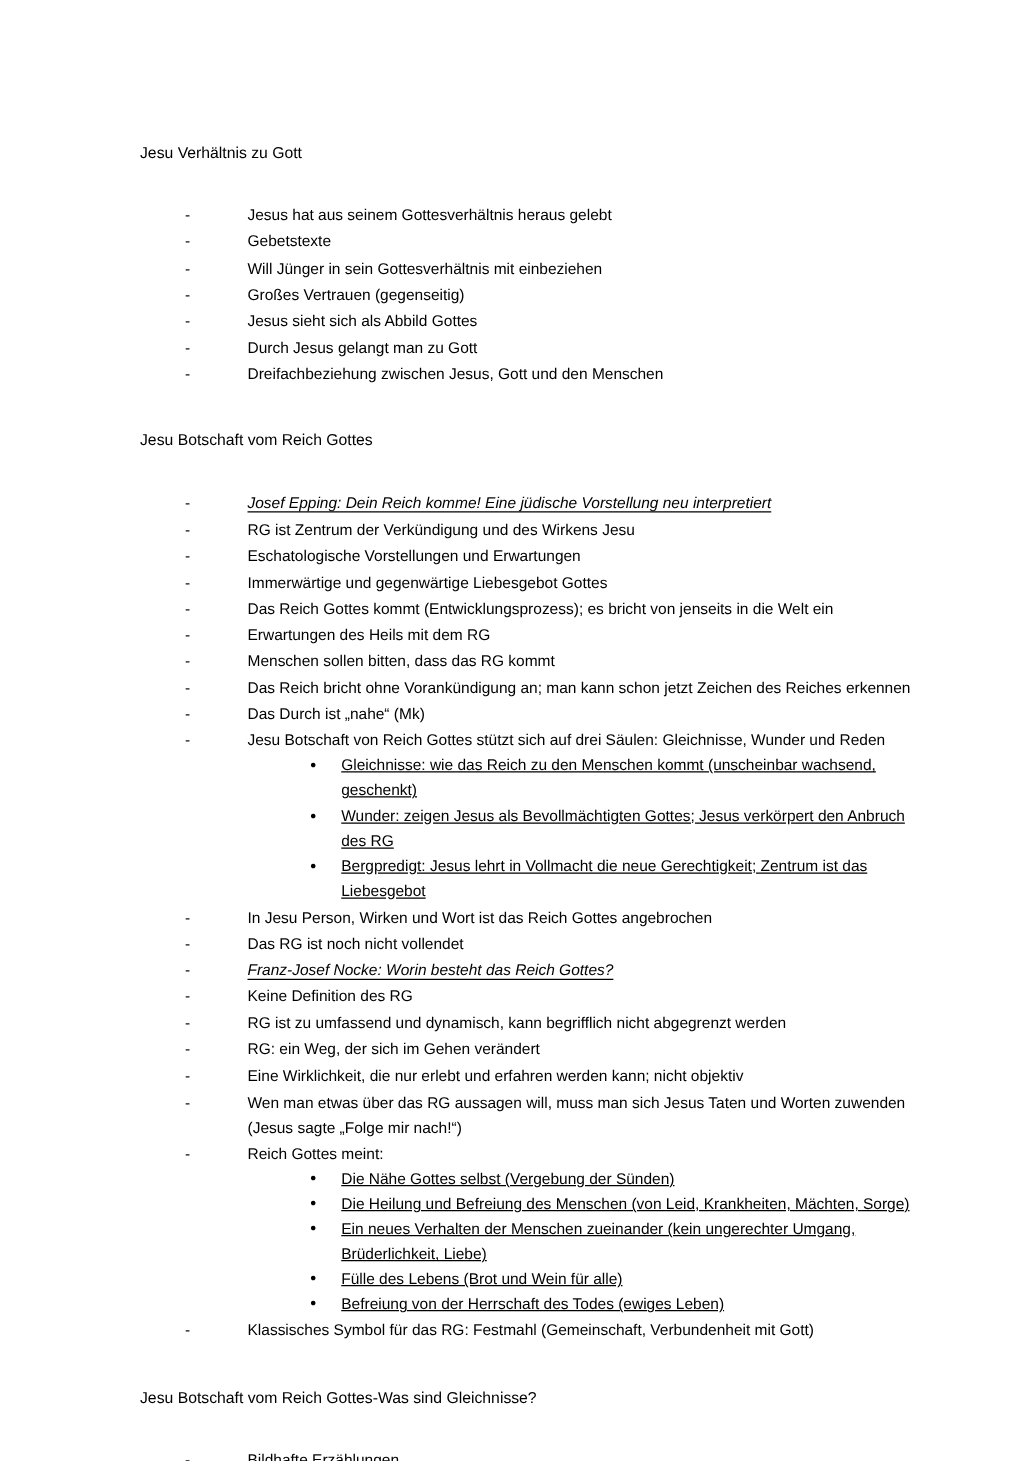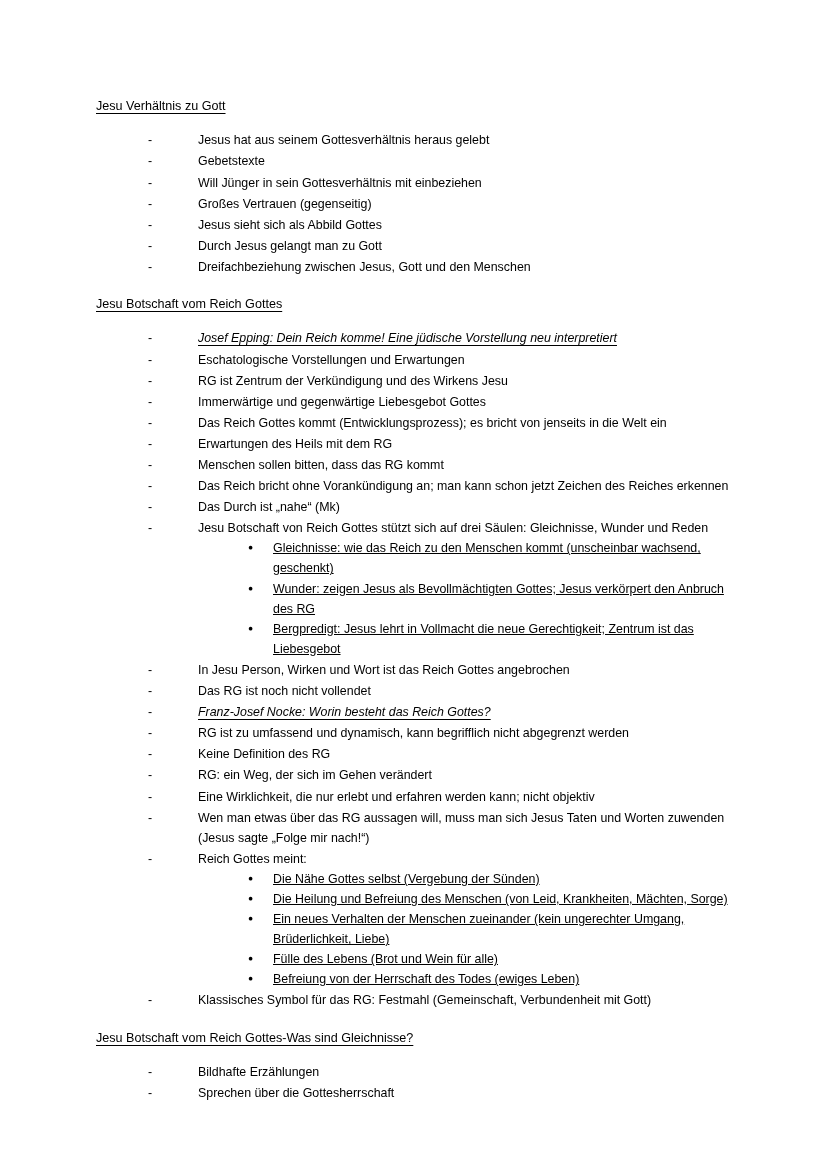--- a/index.html
+++ b/index.html
@@ -22,23 +22,22 @@
     padding: 96px 84px 40px 96px;
     background: #ffffff;
     overflow: hidden;
   }
   .doc {
     font-size: 12.4px;
     line-height: 1.62;
   }
   .heading {
     font-size: 12.6px;
-    text-decoration: underline;
     text-underline-offset: 2.5px;
-    margin: 0;
+    margin: 16px;
     padding: 0;
   }
   .gap-after-heading { height: 14px; }
   .gap-section { height: 16px; }
 
   ul.lvl1 {
     list-style: none;
     margin: 0;
     padding: 0 0 0 52px;
   }
@@ -119,24 +118,24 @@
         <li>
           <span class="wrap">Dreifachbeziehung zwischen Jesus, Gott und den Menschen</span>
         </li>
       </ul>
       <div class="gap-section"></div>
       <div class="heading">Jesu Botschaft vom Reich Gottes</div>
       <div class="gap-after-heading"></div>
       <ul class="lvl1">
         <li class="numbered" data-num="1."><span class="numtext">Josef Epping: Dein Reich komme! Eine jüdische Vorstellung neu interpretiert</span></li>
         <li>
+          <span class="wrap">RG ist Zentrum der Verkündigung und des Wirkens Jesu</span>
+        </li>
+        <li>
           <span class="wrap">Eschatologische Vorstellungen und Erwartungen</span>
-        </li>
-        <li>
-          <span class="wrap">RG ist Zentrum der Verkündigung und des Wirkens Jesu</span>
         </li>
         <li>
           <span class="wrap">Immerwärtige und gegenwärtige Liebesgebot Gottes</span>
         </li>
         <li>
           <span class="wrap">Das Reich Gottes kommt (Entwicklungsprozess); es bricht von jenseits in die Welt ein</span>
         </li>
         <li>
           <span class="wrap">Erwartungen des Heils mit dem RG</span>
         </li>
@@ -164,24 +163,24 @@
           </ul>
         </li>
         <li>
           <span class="wrap">In Jesu Person, Wirken und Wort ist das Reich Gottes angebrochen</span>
         </li>
         <li>
           <span class="wrap">Das RG ist noch nicht vollendet</span>
         </li>
         <li class="numbered" data-num="2."><span class="numtext">Franz-Josef Nocke: Worin besteht das Reich Gottes?</span></li>
         <li>
+          <span class="wrap">Keine Definition des RG</span>
+        </li>
+        <li>
           <span class="wrap">RG ist zu umfassend und dynamisch, kann begrifflich nicht abgegrenzt werden</span>
-        </li>
-        <li>
-          <span class="wrap">Keine Definition des RG</span>
         </li>
         <li>
           <span class="wrap">RG: ein Weg, der sich im Gehen verändert</span>
         </li>
         <li>
           <span class="wrap">Eine Wirklichkeit, die nur erlebt und erfahren werden kann; nicht objektiv</span>
         </li>
         <li>
           <span class="wrap">Wen man etwas über das RG aussagen will, muss man sich Jesus Taten und Worten zuwenden (Jesus sagte „Folge mir nach!“)</span>
         </li>

